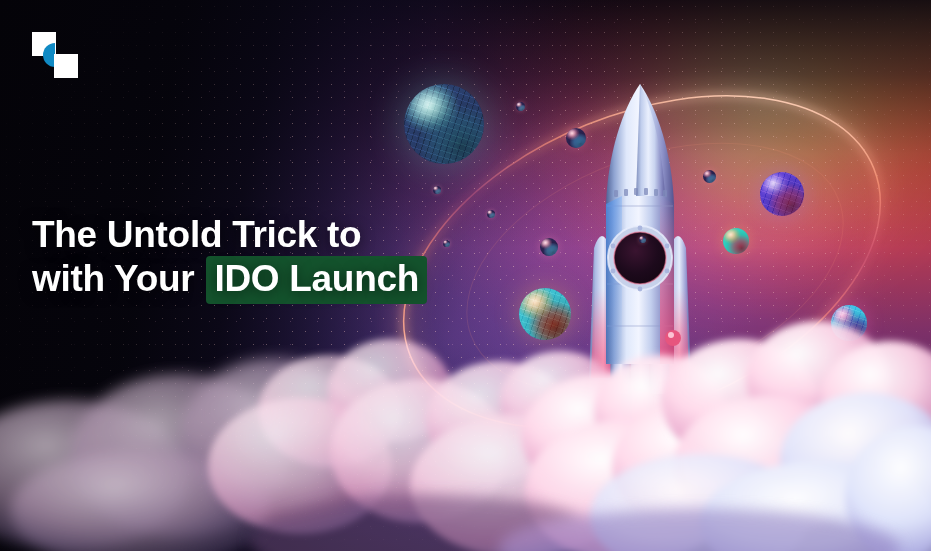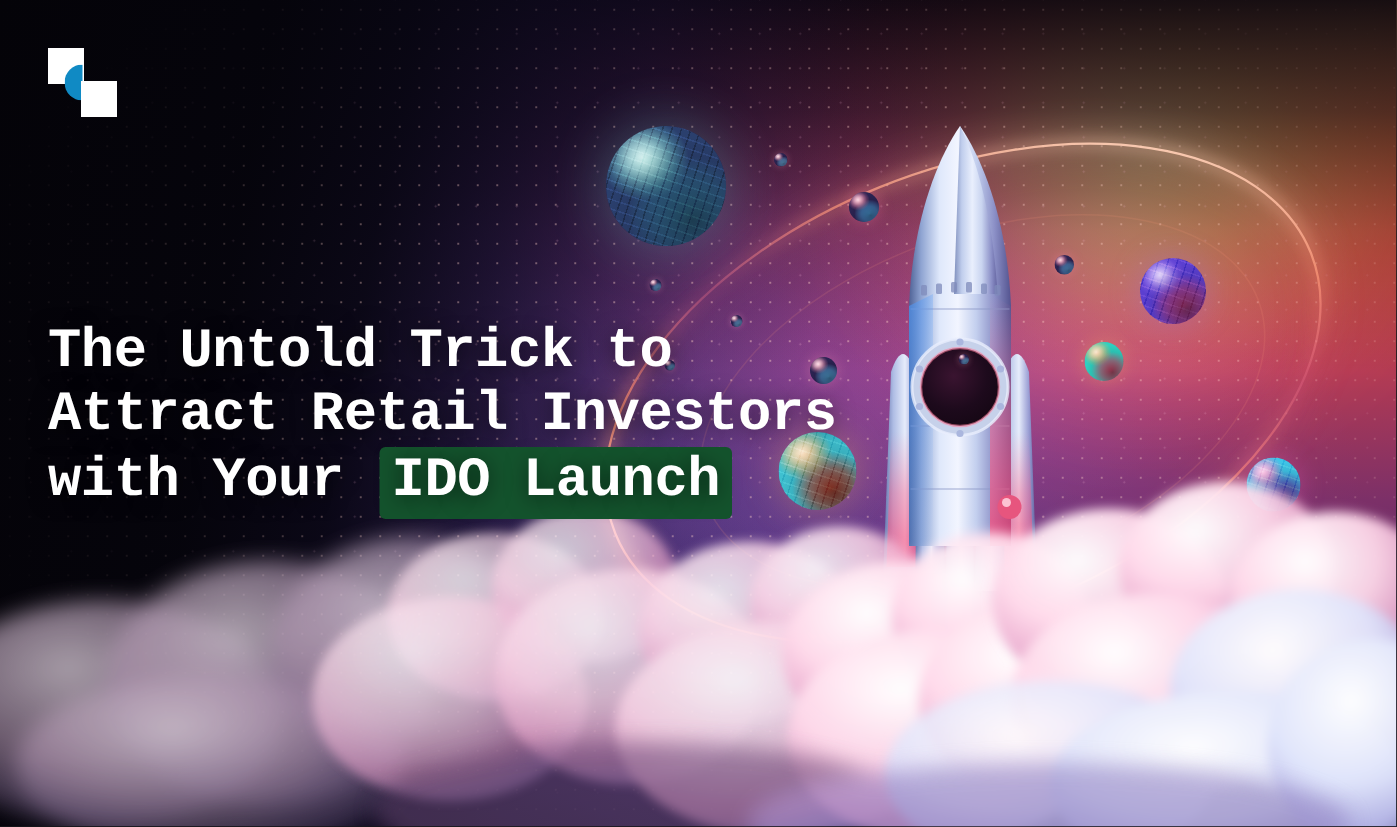--- a/index.html
+++ b/index.html
@@ -95,21 +95,21 @@
     position:absolute;left:32px;top:214px;
     width:430px;
     color:#ffffff;
     font-weight:bold;
     font-size:37px;
     line-height:42px;
     letter-spacing:-0.3px;
     text-shadow:0 2px 14px rgba(0,0,0,0.55);
     z-index:30;
   }
-  .headline .ln{display:block;white-space:nowrap;font-family:Liberation Mono, monospace;}
+  .headline .ln{display:block;white-space:nowrap;}
   .hl{
     display:inline-block;
     background:#14532d;
     color:#ffffff;
     padding:2px 8px 4px 8px;
     border-radius:4px;
     margin-left:2px;
   }
 </style>
 </head>
@@ -453,20 +453,19 @@
   </div>
 
   <div class="logo">
     <div class="sq a"></div>
     <div class="dot a"></div>
     <div class="sq b"></div>
   </div>
 
   <div class="headline">
     <span class="ln">The Untold Trick to</span>
-    <span class="ln">Attract Retail Investors</span>
     <span class="ln">
       <span>with Your</span>
       <span class="hl">IDO Launch</span>
     </span>
   </div>
 
 </div>
 
 </body></html>

